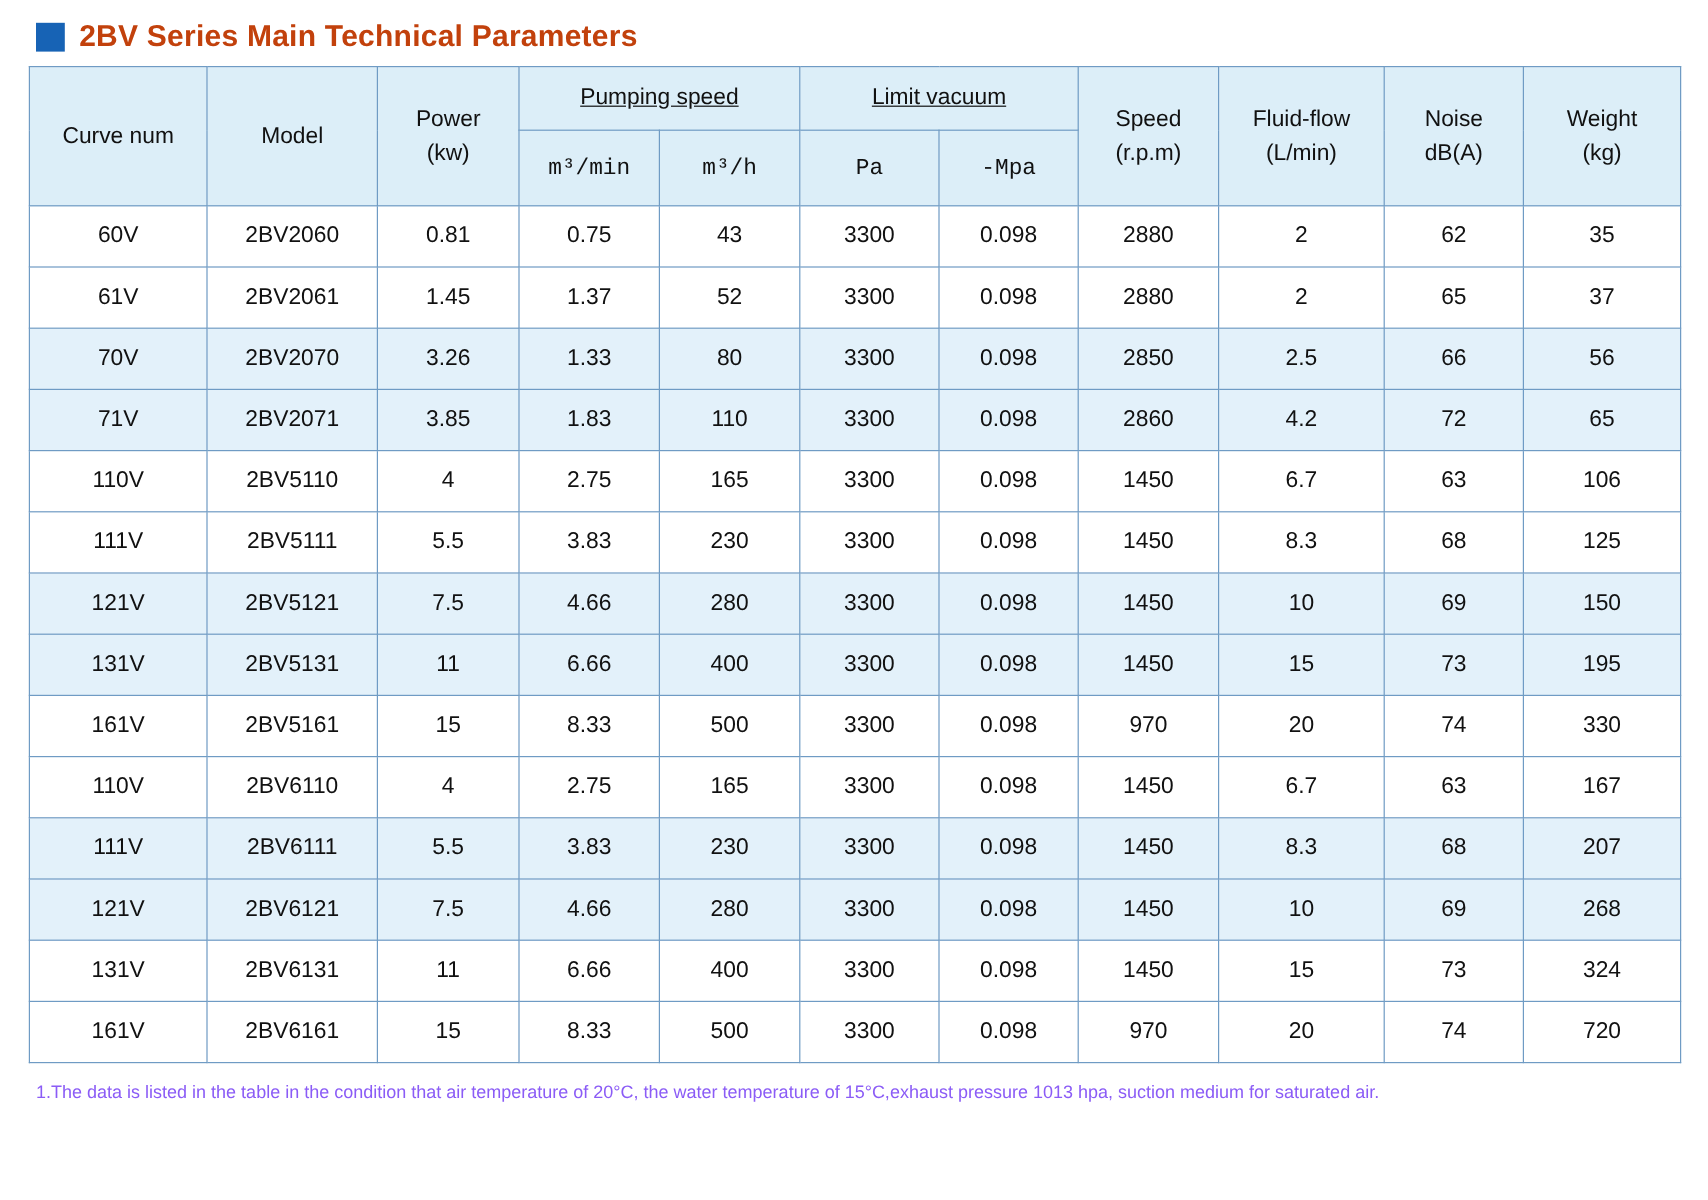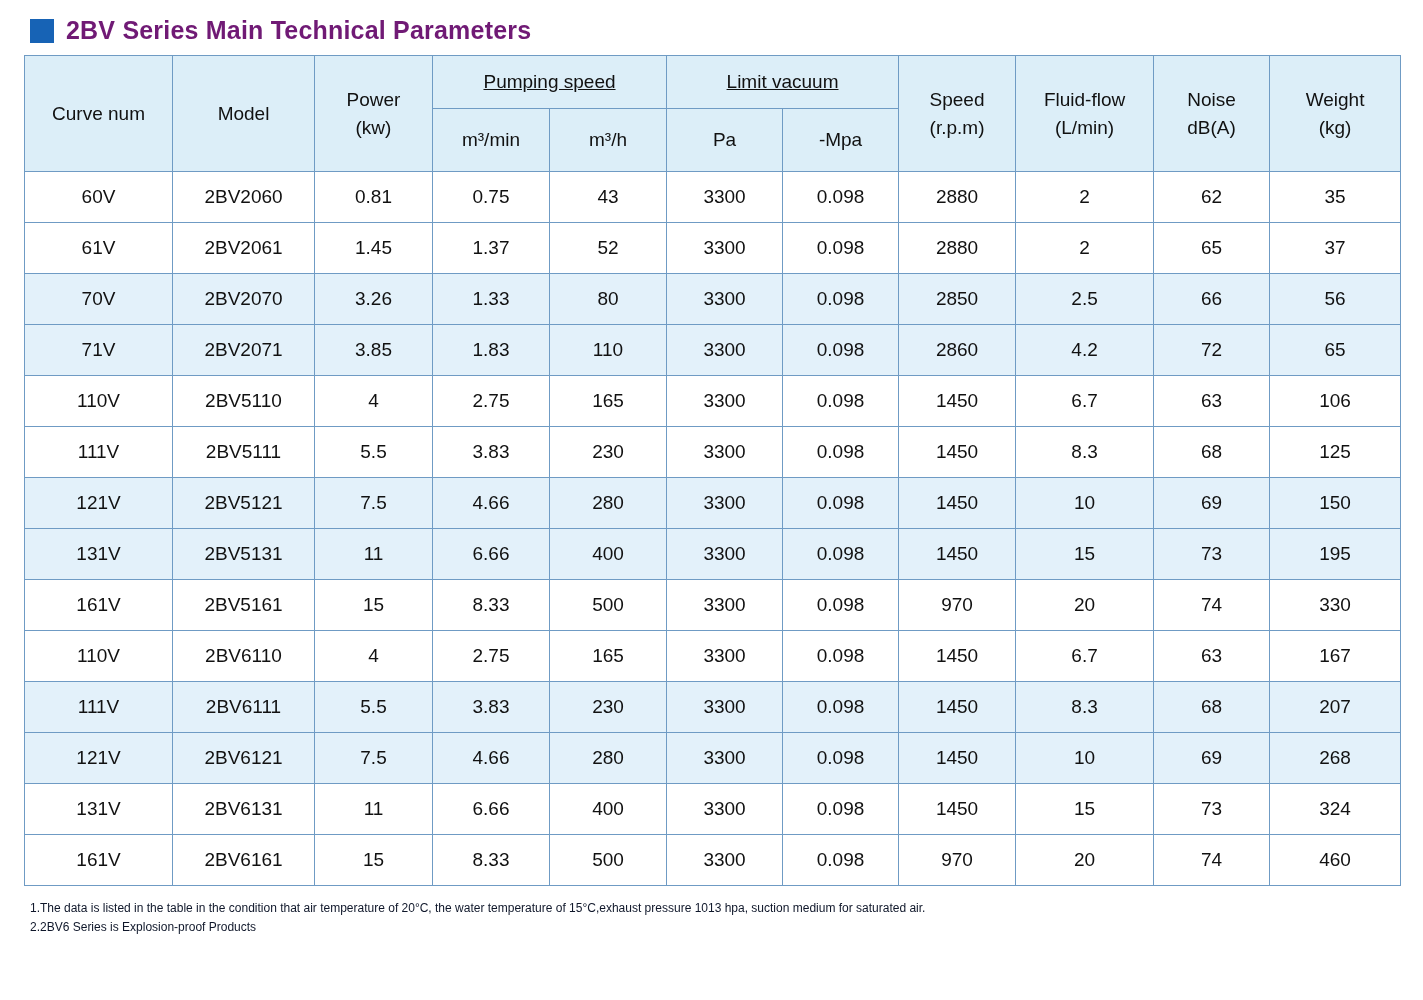--- a/index.html
+++ b/index.html
@@ -31,21 +31,21 @@
   }
   .title-marker {
     width: 24px;
     height: 24px;
     background: #1763b5;
     flex: 0 0 auto;
   }
   .title-text {
     font-size: 25px;
     font-weight: bold;
-    color: #701a75;
+    color: #c2410c;
     letter-spacing: 0.2px;
     white-space: nowrap;
   }
 
   
   table.params {
     border-collapse: collapse;
     width: 1376px;
     table-layout: fixed;
     background: #ffffff;
@@ -67,20 +67,21 @@
   }
   thead th.tall {
     height: 114px;
   }
   thead th.grouped {
     height: 52px;
     text-decoration: underline;
   }
   thead th.sub {
     height: 62px;
+    font-family: Liberation Mono, monospace;
   }
   .unit-line {
     display: block;
     line-height: 1.45;
   }
 
   tbody td {
     height: 50px;
     font-size: 21px;
   }
@@ -106,22 +107,22 @@
   col.c-pa      { width: 116px; }
   col.c-mpa     { width: 116px; }
   col.c-speed   { width: 117px; }
   col.c-fluid   { width: 138px; }
   col.c-noise   { width: 116px; }
   col.c-weight  { width: 131px; }
 
   
   .notes {
     margin: 14px 4px 0 6px;
-    font-size: 12px;
-    color: #0f172a;
+    font-size: 15px;
+    color: #8b5cf6;
     line-height: 1.42;
   }
   .notes p {
     margin: 0 0 2px 0;
   }
 </style>
 </head>
 <body>
 
 <div class="page">
@@ -353,23 +354,22 @@
         <td class="bold">161V</td>
         <td>2BV6161</td>
         <td>15</td>
         <td>8.33</td>
         <td>500</td>
         <td class="cell-small">3300</td>
         <td>0.098</td>
         <td>970</td>
         <td>20</td>
         <td>74</td>
-        <td>460</td>
+        <td>720</td>
       </tr>
     </tbody>
   </table>
 
   <div class="notes">
     <p>1.The data is listed in the table in the condition that air temperature of 20°C, the water temperature of 15°C,exhaust pressure 1013 hpa, suction medium for saturated air.</p>
-    <p>2.2BV6 Series is Explosion-proof Products</p>
   </div>
 
 </div>
 
 </body></html>

